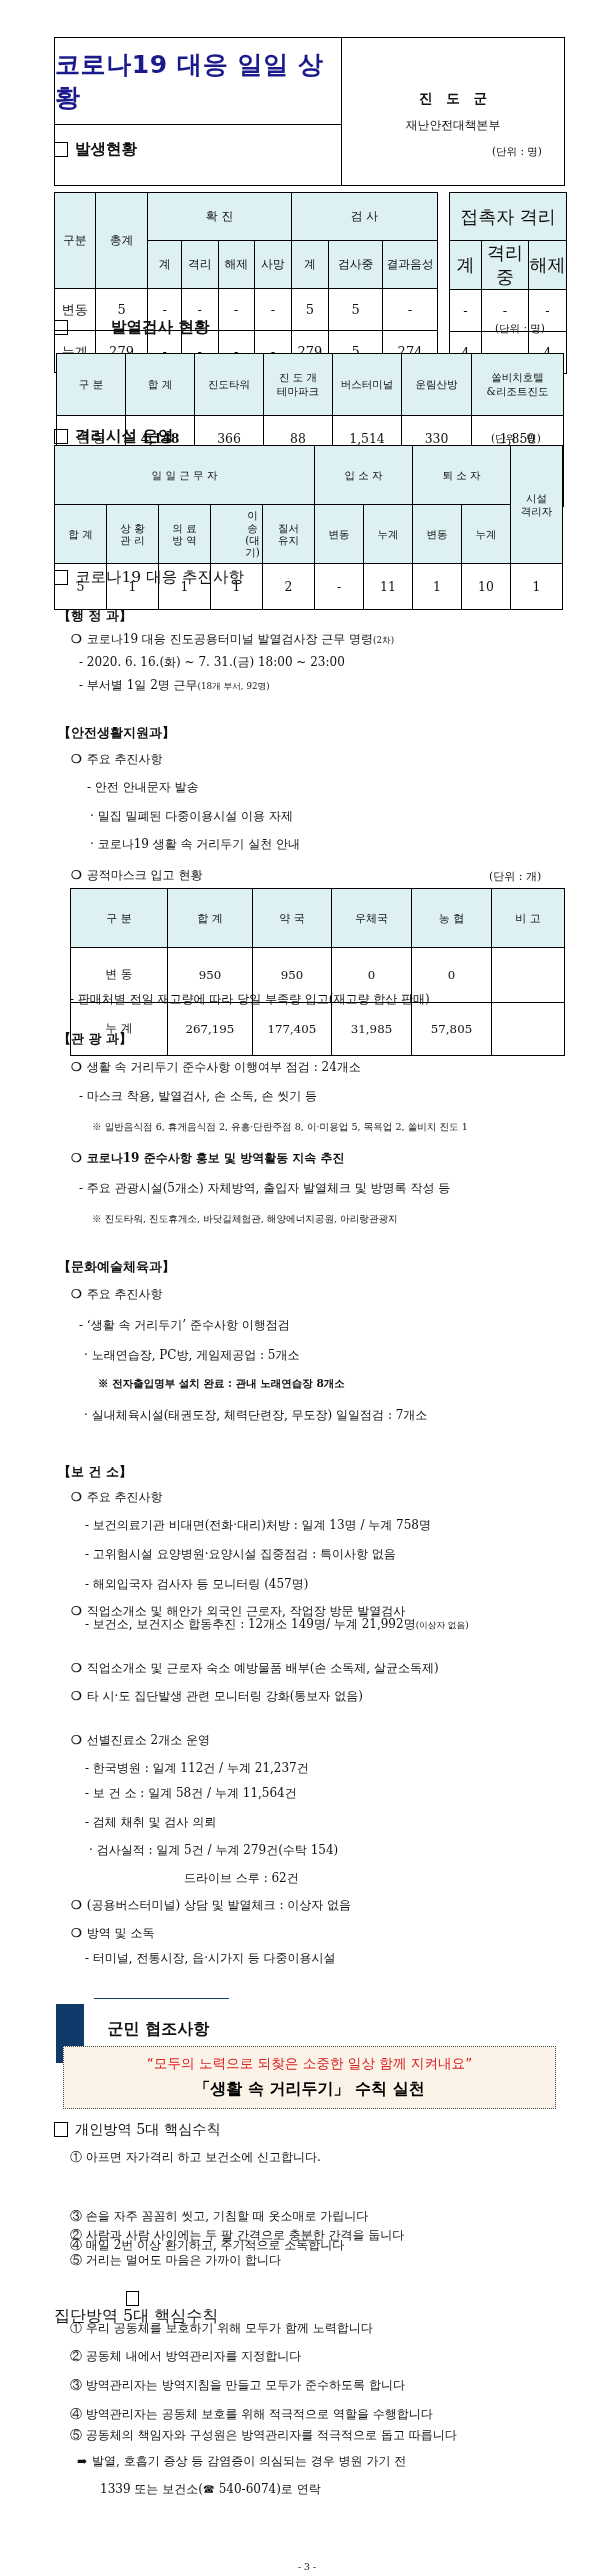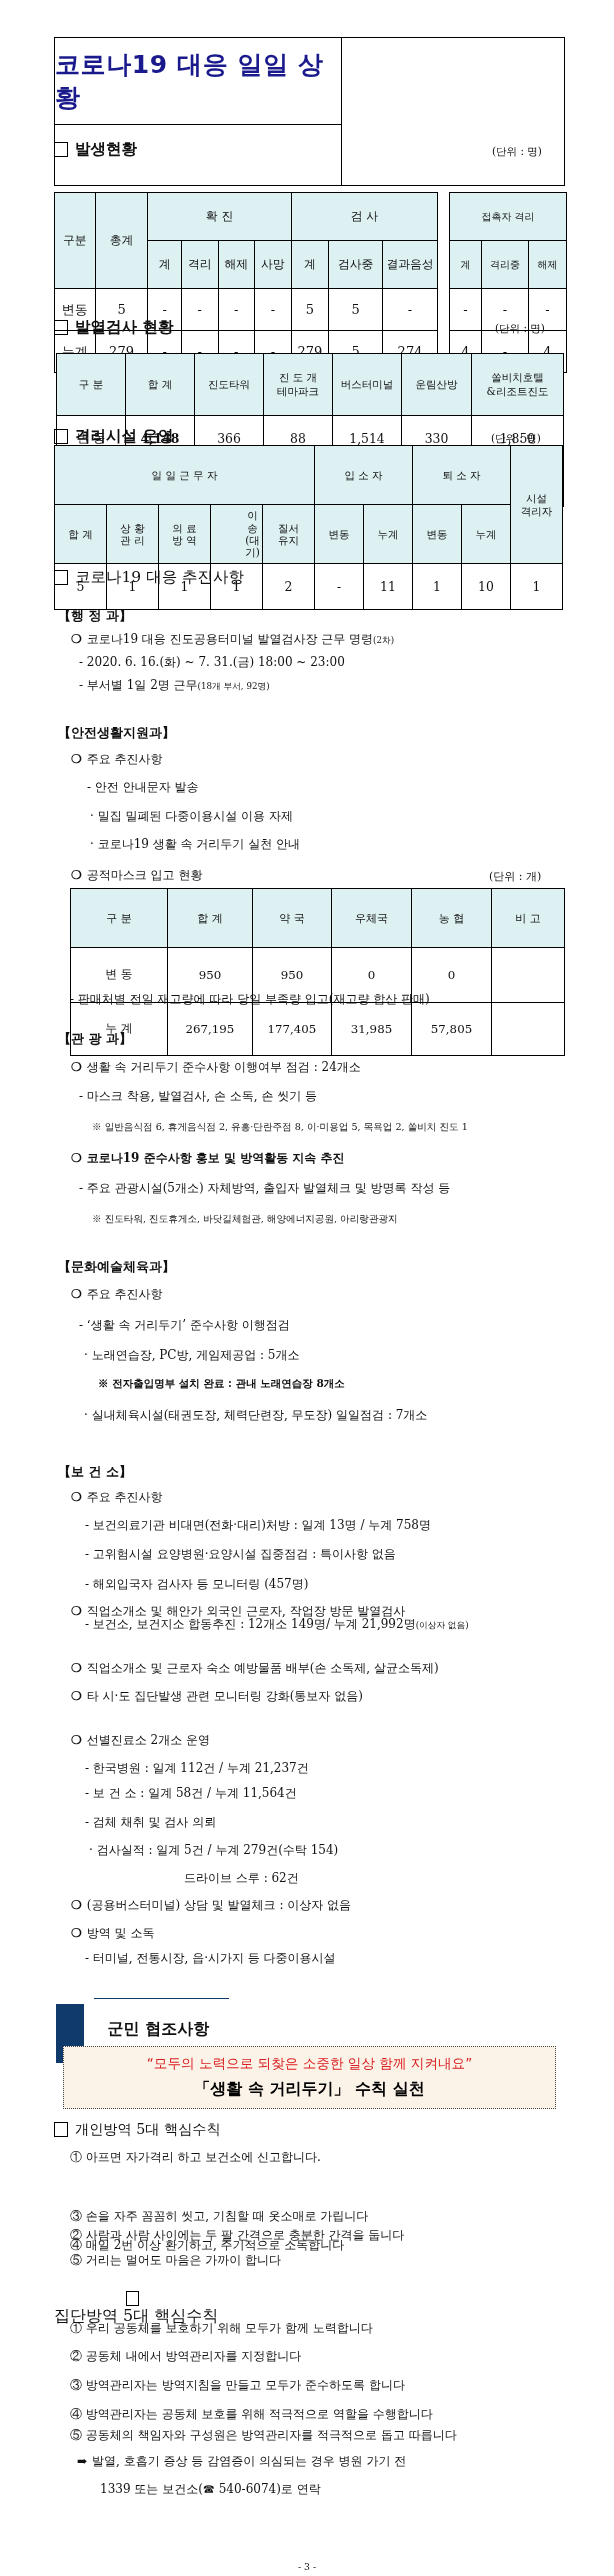--- a/index.html
+++ b/index.html
@@ -57,21 +57,21 @@
 
   
   table { border-collapse: collapse; position: absolute; font-family: "DejaVu Serif", serif; }
   td, th { border: 0.6px solid #000; text-align: center; vertical-align: middle; font-weight: normal; }
   th { background: #ddf0f2; }
   .t-top { border-top: 1.2px solid #000; }
   .t-bottom { border-bottom: 1.2px solid #000; }
 
   #tbl-outbreak th, #tbl-outbreak td { font-size: 11.8px; }
   #tbl-outbreak td { font-size: 13px; }
-  #tbl-contact th, #tbl-contact td { font-size: 10px; }
+  #tbl-contact th, #tbl-contact td { font-size: 18px; }
   #tbl-contact td { font-size: 13px; }
   #tbl-fever th { font-size: 10.5px; line-height: 13.6px; }
   #tbl-fever td { font-size: 12.4px; }
   #tbl-fever td.bold { font-weight: bold; }
   #tbl-quarantine th { font-size: 10.5px; line-height: 12.4px; }
   #tbl-quarantine td { font-size: 12.4px; }
   #tbl-mask th { font-size: 11px; }
   #tbl-mask td { font-size: 11.8px; }
 
   
@@ -101,20 +101,24 @@
 
   .footer-page { position: absolute; left: 0; width: 614px; top: 2561px; text-align: center; font-size: 9.3px; }
 </style>
 </head>
 <body>
 
 <div class="title-box">
   <div class="mid-cell">
     <div class="main-title">코로나19 대응 일일 상황</div>
   </div>
+  <div class="right-cell">
+    <div class="org-name">진도군</div>
+    <div class="org-dept">재난안전대책본부</div>
+  </div>
 </div>
 
 <div class="sec-head" style="top:139px;">
   <span class="box"></span>
   <span>발생현황</span>
 </div>
 <div class="unit" style="left:492px;top:145px;">(단위 : 명)</div>
 
 <table id="tbl-outbreak" style="left:54px;top:192px;width:384px;">
   <tbody>
@@ -174,21 +178,21 @@
     <td>-</td>
   </tr>
   <tr style="height:42px;" class="t-bottom">
     <td>4</td>
     <td>-</td>
     <td>4</td>
   </tr>
 </tbody>
   </table>
 
-<div class="sec-head" style="top:317px;">
+<div class="sec-head" style="top:317px;gap:36px;">
   <span class="box"></span>
   <span>발열검사 현황</span>
 </div>
 <div class="unit" style="left:495px;top:322px;">(단위 : 명)</div>
 
 <table id="tbl-fever" style="left:56px;top:353px;width:508px;">
   <tbody>
       <tr style="height:62px;" class="t-top">
     <th style="width:69px;">구 분</th>
     <th style="width:69px;">합 계</th>

